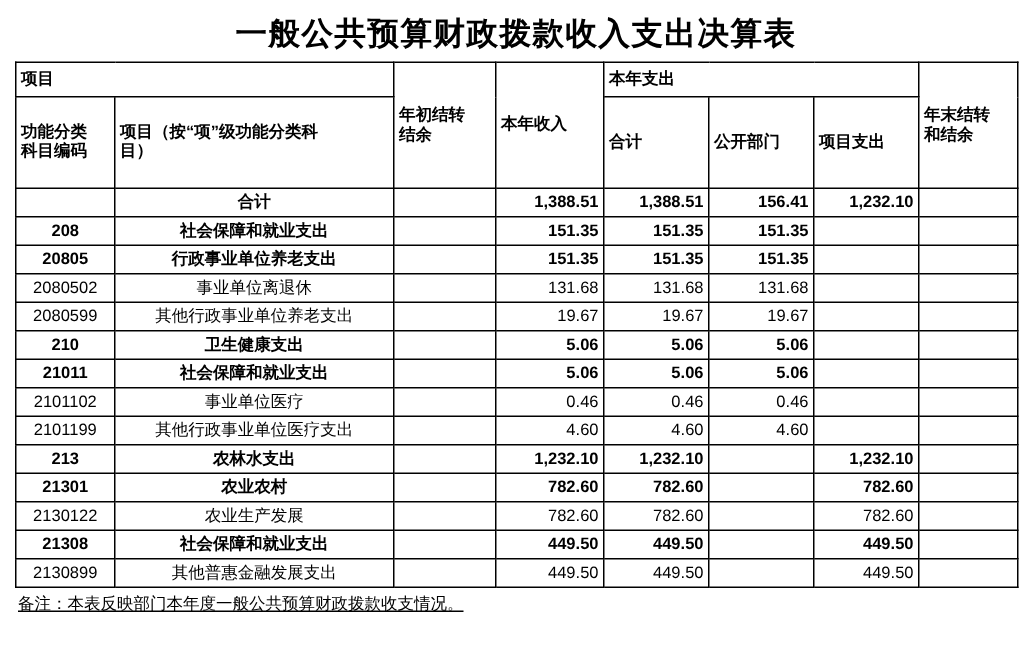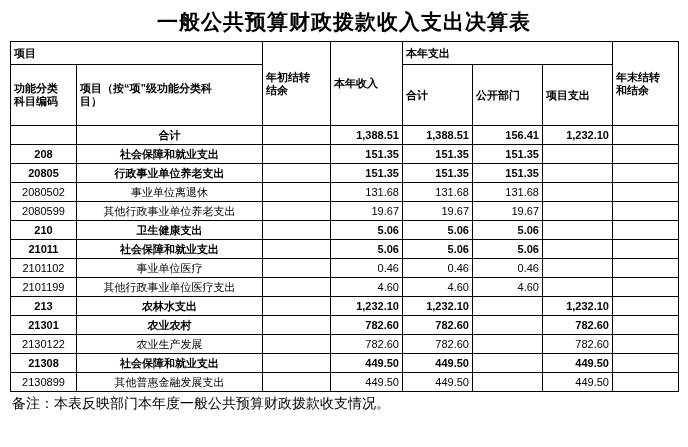--- a/index.html
+++ b/index.html
@@ -58,23 +58,24 @@
   }
   .hdr-tall { height: 20px; }
   .c { text-align: center; }
   .l { text-align: center; }
   .b { font-weight: bold; }
   .num { text-align: right; padding-right: 6px; font-family: "Liberation Sans", sans-serif; }
   .code { text-align: center; }
   .name-indent { padding-left: 18px; }
   .row-h { height: 19px; }
   .note {
-    font-size: 14px;
+    font-size: 11px;
     margin-top: 3px;
     padding-left: 2px;
+    text-decoration: underline;
   }
   col.c1 { width: 66px; }
   col.c2 { width: 186px; }
   col.c3 { width: 68px; }
   col.c4 { width: 72px; }
   col.c5 { width: 70px; }
   col.c6 { width: 70px; }
   col.c7 { width: 70px; }
   col.c8 { width: 66px; }
 </style>

